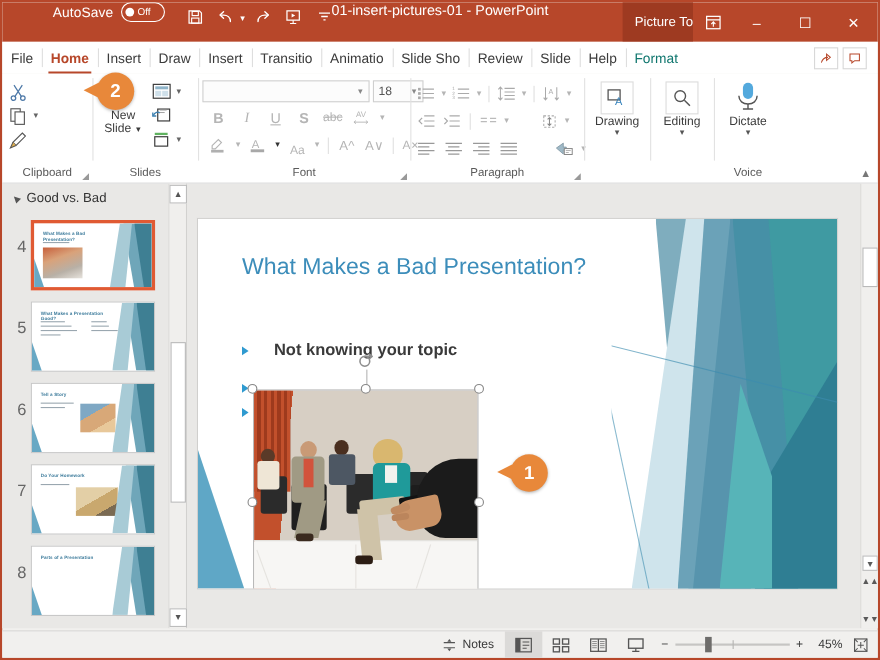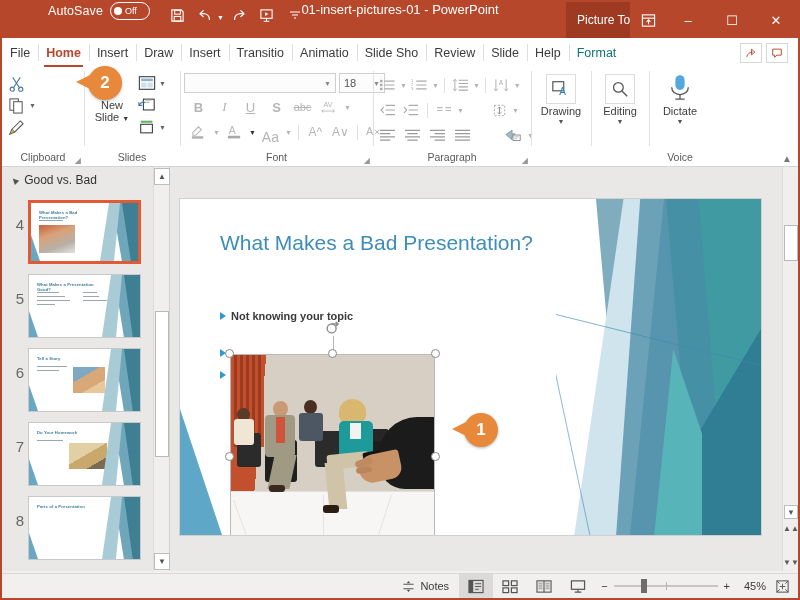--- a/index.html
+++ b/index.html
@@ -295,22 +295,22 @@
     background: #fff;
     border: 1px solid #d0cfcd;
     overflow: hidden;
   }
   .slide-title {
     position: absolute; left: 40px; top: 32px;
     font-size: 21px; color: #3c8dba;
   }
   .bullet {
     position: absolute;
-    display: flex; align-items: center; gap: 5px;
-    font-size: 11px; color: #3a3a3a; font-weight: bold;
+    display: flex; align-items: center; gap: 23px;
+    font-size: 15px; color: #3a3a3a; font-weight: bold;
   }
   .bullet .tri {
     width: 0; height: 0;
     border-left: 6px solid #2f9ad0;
     border-top: 4px solid transparent;
     border-bottom: 4px solid transparent;
   }
   #bullet-1 { left: 40px; top: 111px; }
   #bullet-2 { left: 40px; top: 150px; }
   #bullet-3 { left: 40px; top: 172px; }
@@ -621,21 +621,21 @@
               </svg>
           </span>
           <span class="mini-caret disabled">▼</span>
           <span class="sbtn disabled">
             <svg width="17" height="16" viewBox="0 0 18 17">
                 <text x="3" y="11" font-size="11" fill="#b5b5b5" font-family="Liberation Sans">A</text>
                 <rect x="2" y="12.5" width="13" height="2.8" fill="#a8a8a8"></rect>
               </svg>
           </span>
           <span class="mini-caret" style="color:#333;">▼</span>
-          <span class="sbtn disabled" style="font-size:14px;margin-top:10px;">Aa</span>
+          <span class="sbtn disabled" style="font-size:11px;margin-top:10px;">Aa</span>
           <span class="mini-caret disabled">▼</span>
           <span style="width:1px;height:15px;background:#e0e0e0;margin:0 2px;"></span>
           <span class="sbtn disabled" style="font-size:12px;">A^</span>
           <span class="sbtn disabled" style="font-size:12px;">A∨</span>
           <span style="width:1px;height:15px;background:#e0e0e0;margin:0 2px;"></span>
           <span class="sbtn disabled">
             <svg width="18" height="16" viewBox="0 0 20 17">
                 <text x="1" y="12" font-size="12" fill="#b5b5b5" font-family="Liberation Sans">A</text>
                 <path d="M11 6 16 11M16 6 11 11" stroke="#b5b5b5" stroke-width="1.1"></path>
               </svg>

